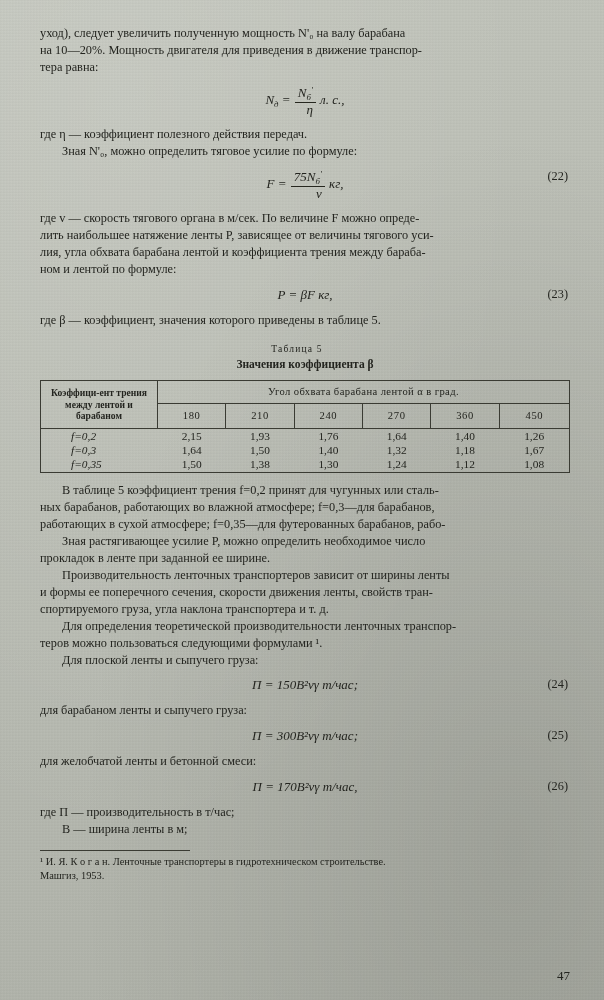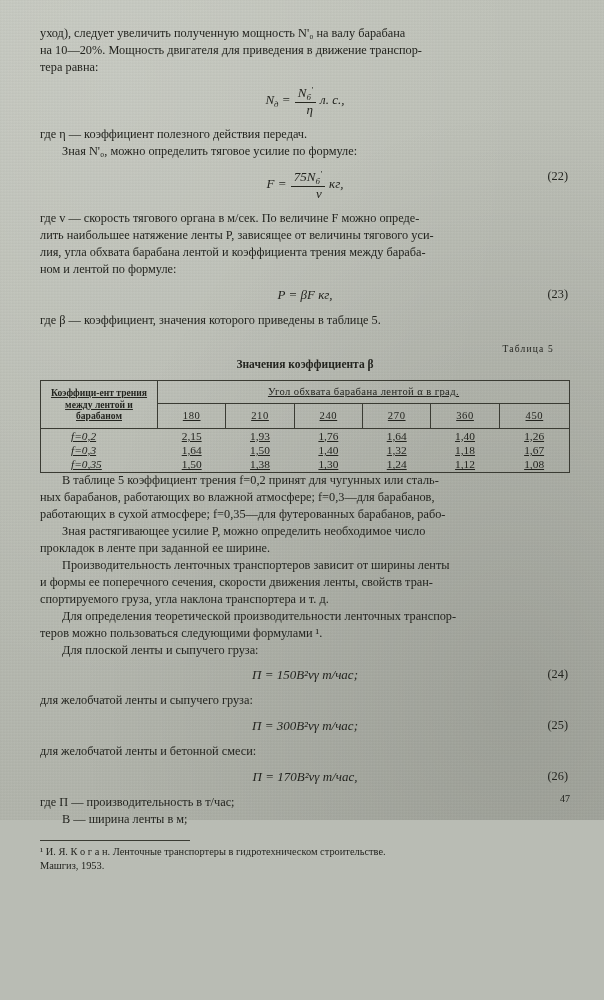--- a/index.html
+++ b/index.html
@@ -10,21 +10,21 @@
     width: 604px;
     height: 1000px;
     background: #b9bcb4;
     font-family: "Liberation Serif", serif;
     color: #23241f;
     overflow: hidden;
   }
   .page {
     position: relative;
     width: 604px;
-    height: 820px;
+    height: 1000px;
     background:
       radial-gradient(ellipse at 20% 10%, rgba(255,255,255,0.10), rgba(0,0,0,0) 60%),
       radial-gradient(ellipse at 85% 85%, rgba(0,0,0,0.10), rgba(0,0,0,0) 60%),
       linear-gradient(160deg, #c3c6bd 0%, #bcbfb6 35%, #b4b7ae 70%, #adb0a7 100%);
     box-sizing: border-box;
     padding: 26px 34px 20px 40px;
   }
   .grain {
     position: absolute;
     inset: 0;
@@ -82,37 +82,36 @@
   }
   sub {
     font-size: 0.68em;
     vertical-align: -0.28em;
   }
   sup {
     font-size: 0.68em;
     vertical-align: 0.5em;
   }
   .tbl-caption-right {
-    text-align: right;
+    text-align: center;
     font-size: 9.5px;
     letter-spacing: 1.2px;
     margin: 14px 16px 2px 0;
   }
   .tbl-title {
     text-align: center;
     font-size: 11.5px;
     font-weight: bold;
     margin: 2px 0 8px 0;
   }
   table.beta {
     width: 100%;
     border-collapse: collapse;
     font-size: 11px;
-    margin-bottom: 0;
-    text-decoration: underline;
+    margin-bottom: 10px;
   }
   table.beta th, table.beta td {
     border: 1px solid #3a3b33;
     padding: 2px 3px;
     text-align: center;
     vertical-align: middle;
   }
   table.beta th.corner {
     width: 108px;
     font-weight: bold;
@@ -174,21 +173,21 @@
   }
   .footnote {
     font-size: 10.4px;
     line-height: 1.25;
     text-align: justify;
   }
   .page-no {
     position: absolute;
     right: 34px;
     bottom: 16px;
-    font-size: 10px;
+    font-size: 13px;
   }
   .blur {
     filter: blur(0.25px);
   }
 </style>
 </head>
 <body>
 
 <div class="page">
   <div class="grain"></div>
@@ -300,21 +299,21 @@
     <p>спортируемого груза, угла наклона транспортера и т. д.</p>
     <p class="ind">Для определения теоретической производительности ленточных транспор-</p>
     <p>теров можно пользоваться следующими формулами ¹.</p>
     <p class="ind">Для плоской ленты и сыпучего груза:</p>
 
     <div class="formula-row">
       <span class="formula">П = 150B²vγ  т/час;</span>
       <span class="eqno">(24)</span>
     </div>
 
-    <p>для желобчатой ленты и сыпучего груза:</p>
+    <p>для барабаном ленты и сыпучего груза:</p>
 
     <div class="formula-row">
       <span class="formula">П = 300B²vγ  т/час;</span>
       <span class="eqno">(25)</span>
     </div>
 
     <p>для желобчатой ленты и бетонной смеси:</p>
 
     <div class="formula-row">
       <span class="formula">П = 170B²vγ  т/час,</span>

